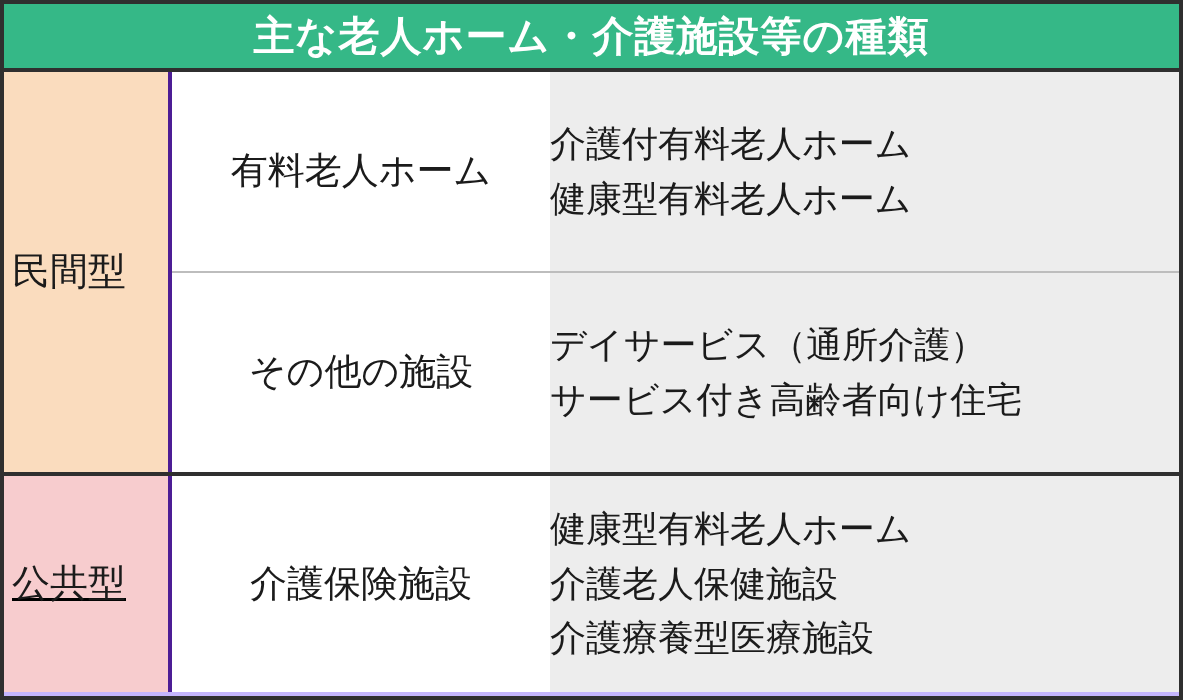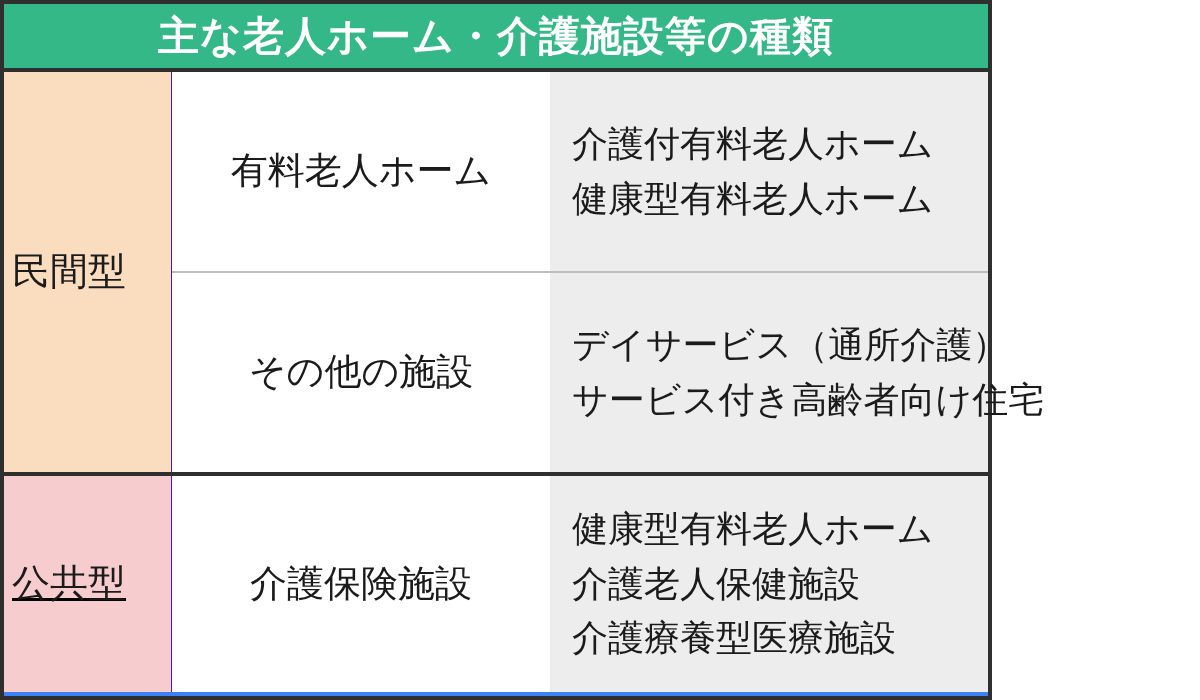--- a/index.html
+++ b/index.html
@@ -9,25 +9,25 @@
   }
   body {
     width: 1200px;
     height: 700px;
     font-family: "Liberation Sans", "DejaVu Sans", sans-serif;
     overflow: hidden;
   }
 
   .sheet {
     position: relative;
-    width: 992px;
+    width: 1183px;
     height: 700px;
     box-sizing: border-box;
     border: 4px solid #2f2f2f;
-    background: #3b82f6;
+    background: #c4b5fd;
   }
 
   
   .title-bar {
     box-sizing: border-box;
     width: 100%;
     height: 68px;
     background: #35b887;
     display: flex;
     align-items: center;
@@ -67,21 +67,21 @@
   }
 
   .group-label {
     box-sizing: border-box;
     width: 168px;
     flex: 0 0 168px;
     display: flex;
     align-items: center;
     justify-content: flex-start;
     padding-left: 8px;
-    border-right: 1px solid #4c1d95;
+    border-right: 4px solid #4c1d95;
   }
   .group-label.private { background: #fadcbe; }
   .group-label.public  { background: #f7ccce; text-decoration: underline; }
 
   .group-label-text {
     font-size: 38px;
     color: #1b1b1b;
     line-height: 1.1;
     white-space: nowrap;
   }
@@ -121,21 +121,20 @@
     white-space: nowrap;
   }
 
   .row-items {
     box-sizing: border-box;
     flex: 1 1 auto;
     background: #ededed;
     display: flex;
     flex-direction: column;
     justify-content: center;
-    padding-left: 22px;
     min-width: 0;
   }
   .item-line {
     font-size: 36px;
     color: #1b1b1b;
     line-height: 1.52;
     white-space: nowrap;
   }
 </style>
 </head>

